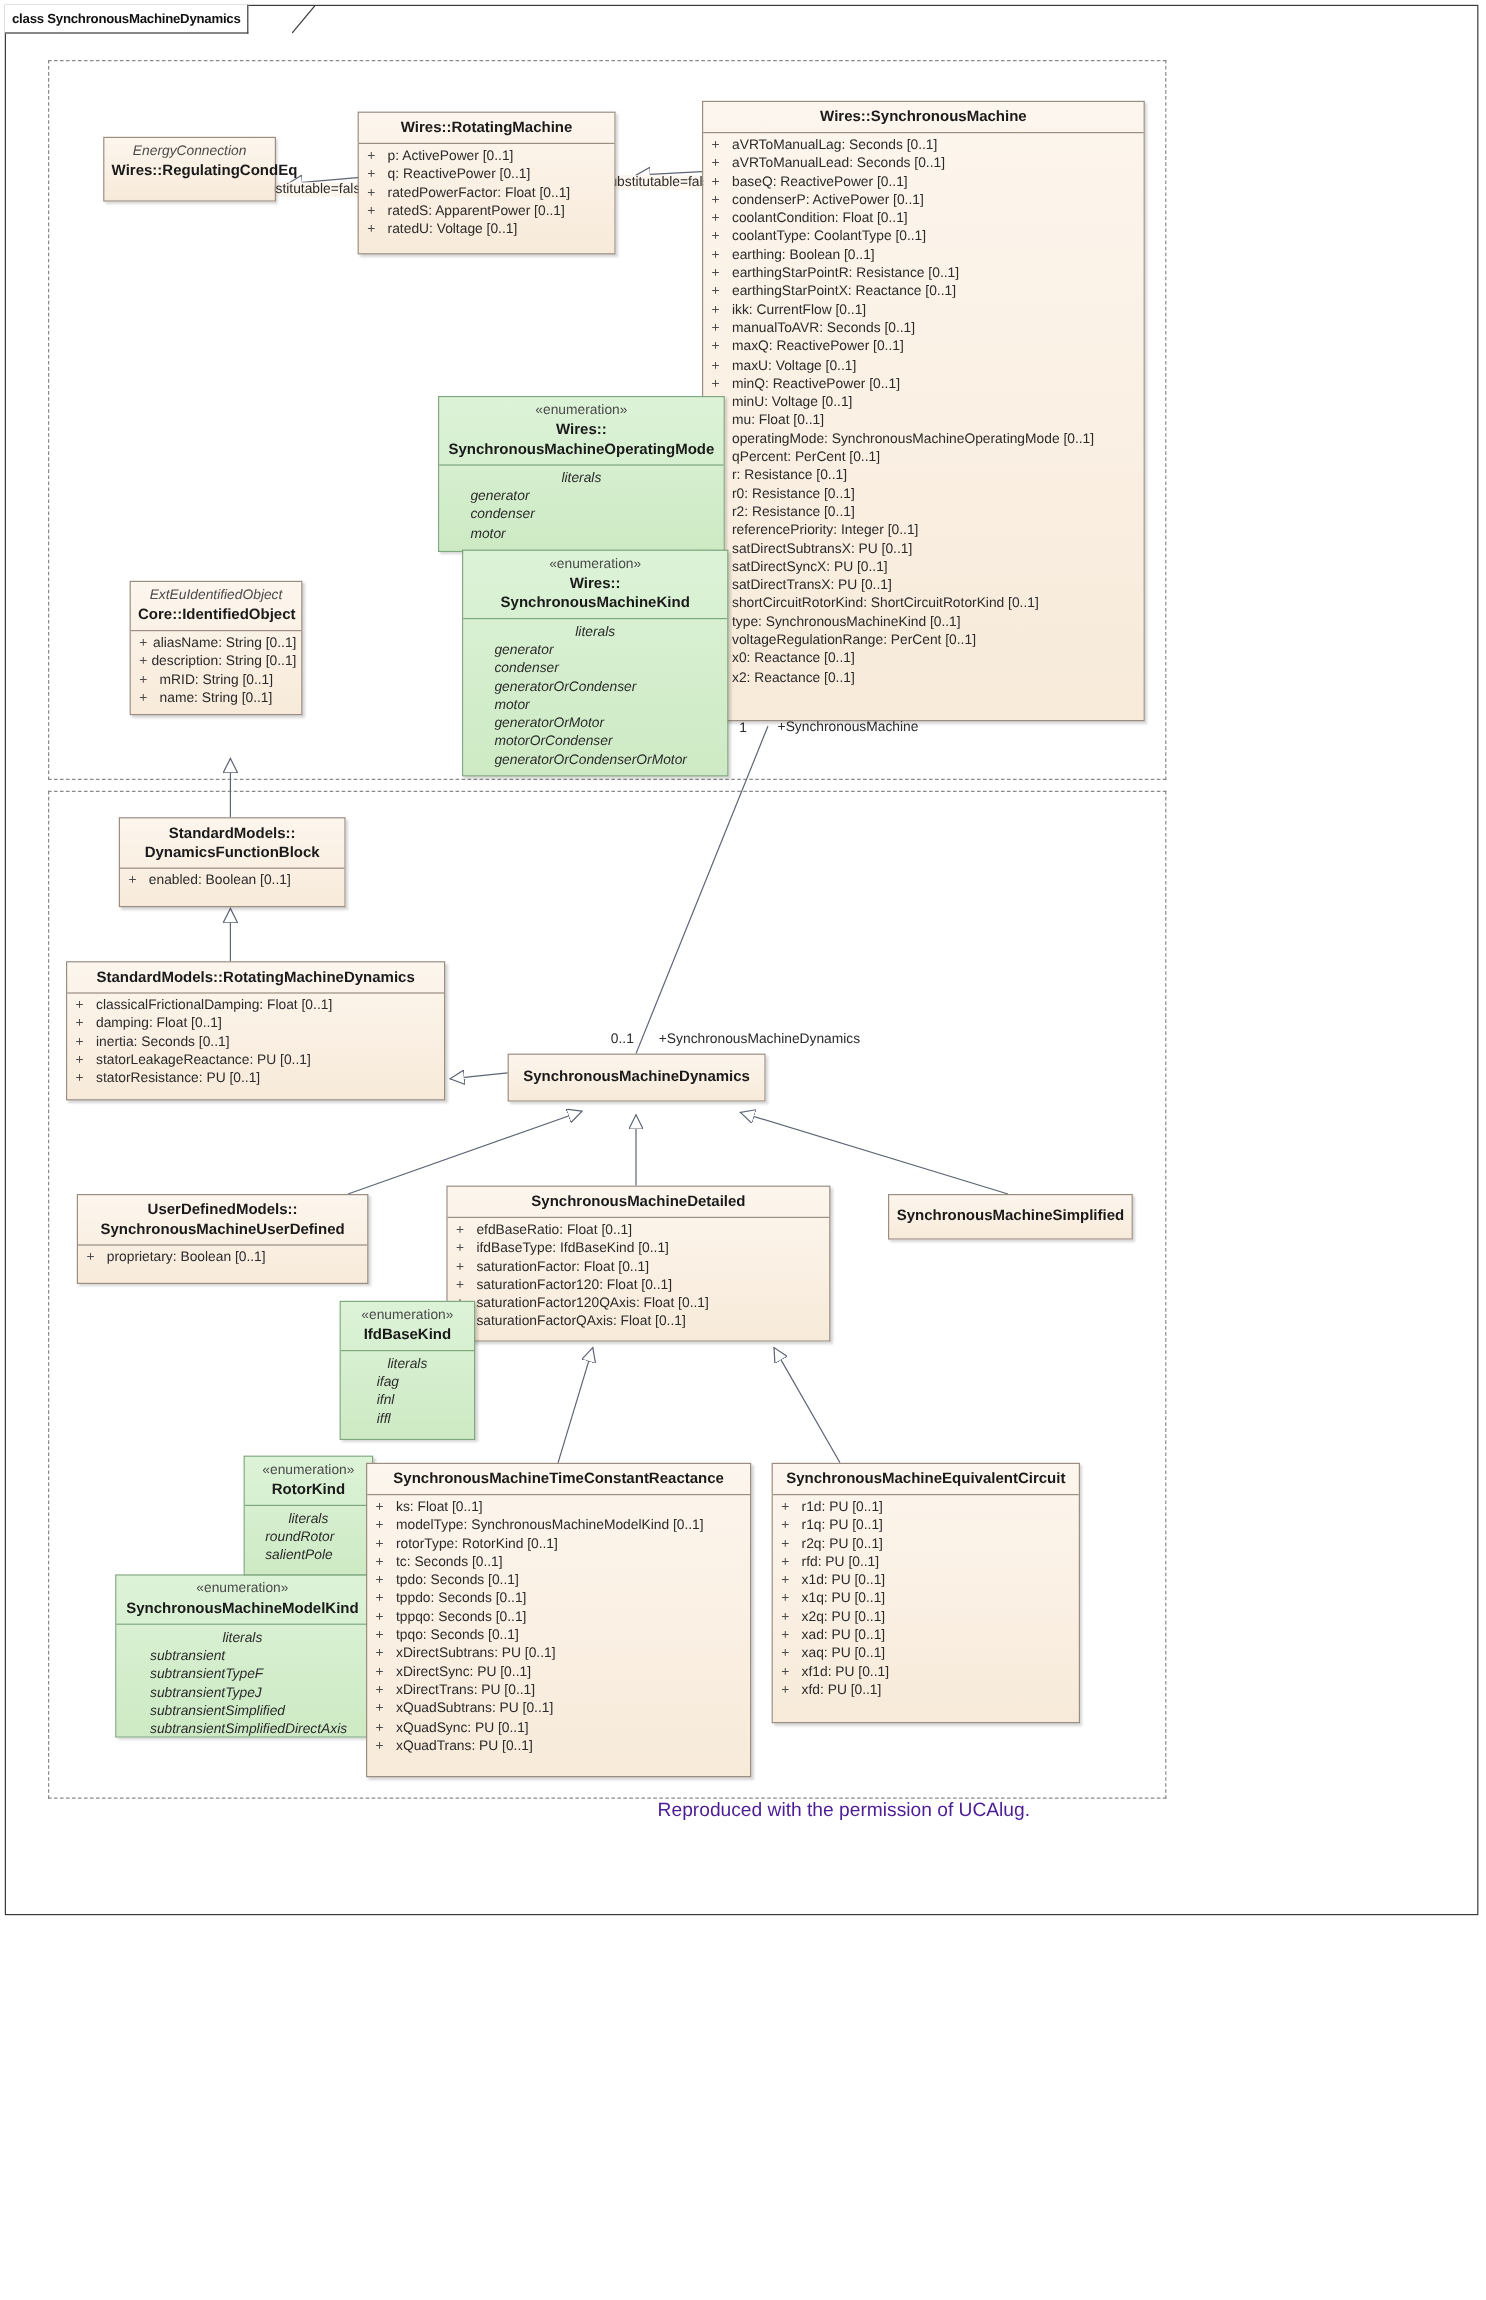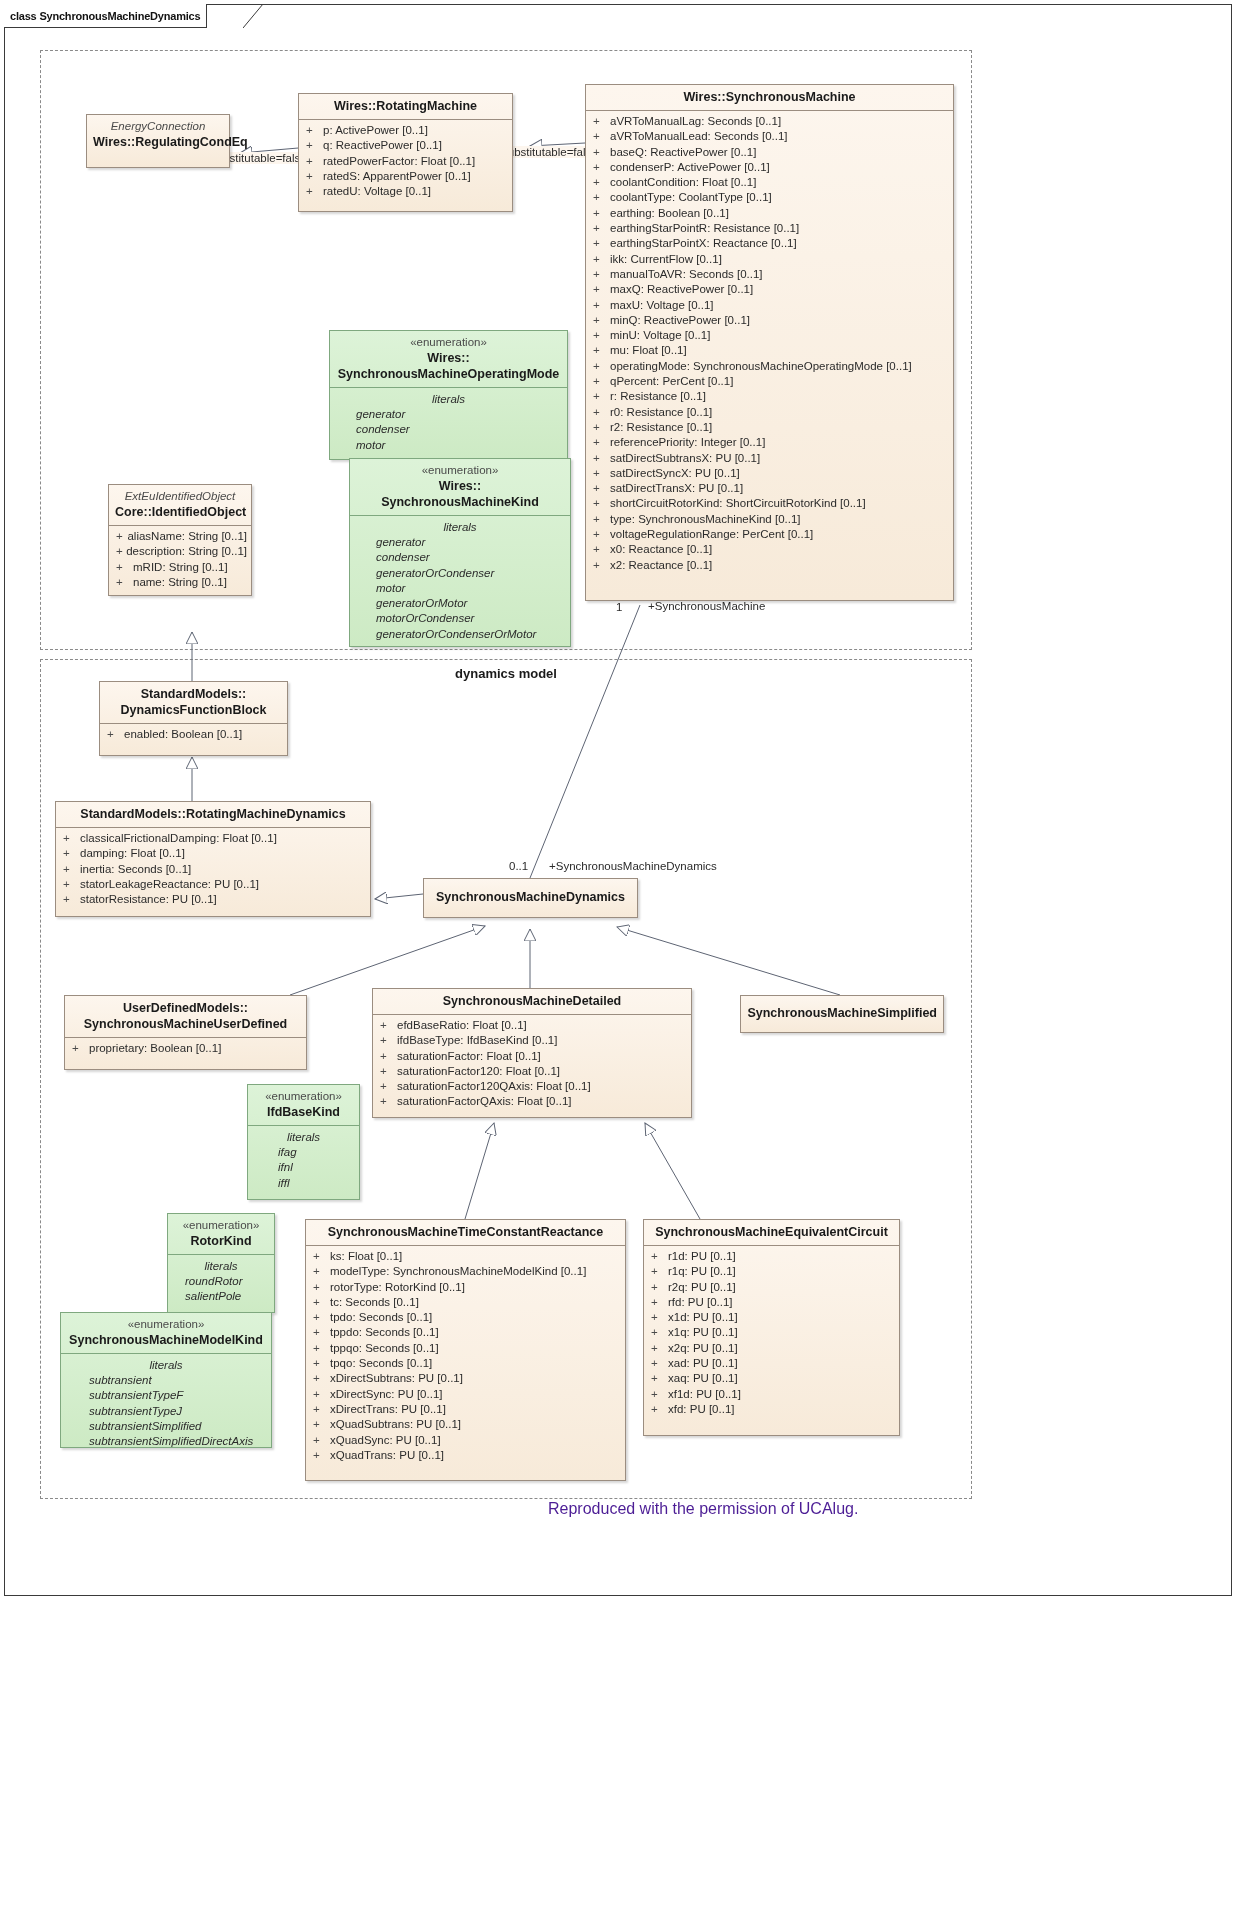--- a/index.html
+++ b/index.html
@@ -14,21 +14,21 @@
   .frame-tab-slash{position:absolute;left:243px;top:4px;width:22px;height:24px;overflow:hidden;}
 
   
   .pkg{position:absolute;border:1.5px dashed #8a8a8a;box-sizing:border-box;}
   .pkg-title{position:absolute;font-size:13px;font-weight:bold;color:#1a1a1a;text-align:center;}
 
   
   .cls{position:absolute;box-sizing:border-box;border:1px solid #9b8d80;
        background:linear-gradient(180deg,#fdf6ee 0%,#f7ead9 100%);
        box-shadow:2px 2px 2px rgba(0,0,0,0.16);}
-  .cls.enum{border:1px solid #7fa87f;background:linear-gradient(180deg,#ddf3d8 0%,#cdeac4 100%);}
+  .cls.enum{border:1px solid #7fa87f;background:linear-gradient(180deg,#ddf3d8 0%,#cdeac4 100%);margin-left:36px;}
   .cls-head{padding:4px 6px 5px 6px;text-align:center;border-bottom:1px solid #9b8d80;}
   .cls.enum .cls-head{border-bottom:1px solid #7fa87f;}
   .cls-head.nb{border-bottom:none;}
   .stereo{display:block;font-size:11.5px;font-style:italic;color:#4a4a4a;line-height:15px;}
   .stereo.nonital{font-style:normal;}
   .cname{display:block;font-size:12.5px;font-weight:bold;color:#1a1a1a;line-height:16px;}
   .cls-body{padding:3px 4px 4px 4px;}
   .attr{font-size:11.5px;color:#2b2b2b;line-height:15.3px;white-space:nowrap;display:flex;}
   .attr .vis{display:inline-block;width:17px;color:#4a4a4a;text-align:left;padding-left:3px;}
   .attr .txt{display:inline-block;}
@@ -53,21 +53,20 @@
   </div>
   <div class="frame-tab-slash">
     <svg width="22" height="24">
         <line x1="0" y1="24" x2="20" y2="0" stroke="#3a3a3a" stroke-width="1"></line>
       </svg>
   </div>
 
   <div class="pkg" style="left:40px;top:50px;width:932px;height:600px;"></div>
 
   <div class="pkg" style="left:40px;top:659px;width:932px;height:840px;"></div>
-  <div class="pkg-title" style="left:40px;top:666px;width:932px;">dynamics model</div>
 
   <svg class="links">
     <defs>
       <marker id="hollowtri" markerWidth="14" markerHeight="12" refX="12" refY="6" orient="auto" markerUnits="userSpaceOnUse">
         <path d="M12,6 L0,0 L0,12 Z" fill="#ffffff" stroke="#5d6473" stroke-width="1"></path>
       </marker>
     </defs>
 
     <path d="M310,147 L240,153" stroke="#5d6473" stroke-width="1" fill="none" marker-end="url(#hollowtri)"></path>
 
@@ -405,21 +404,21 @@
           <span class="txt">saturationFactor120QAxis: Float [0..1]</span>
         </div>
       <div class="attr">
           <span class="vis">+</span>
           <span class="txt">saturationFactorQAxis: Float [0..1]</span>
         </div>
     </div>
   </div>
 
   <div class="cls" style="left:740px;top:995px;width:204px;height:38px;">
-    <div class="cls-head nb" style="padding-top:9px;text-align:right;">
+    <div class="cls-head nb" style="padding-top:9px;">
       <span class="cname">SynchronousMachineSimplified</span>
     </div>
   </div>
 
   <div class="cls enum" style="left:247px;top:1084px;width:113px;height:116px;">
     <div class="cls-head">
       <span class="stereo nonital">«enumeration»</span>
       <span class="cname">IfdBaseKind</span>
     </div>
     <div class="cls-body">

